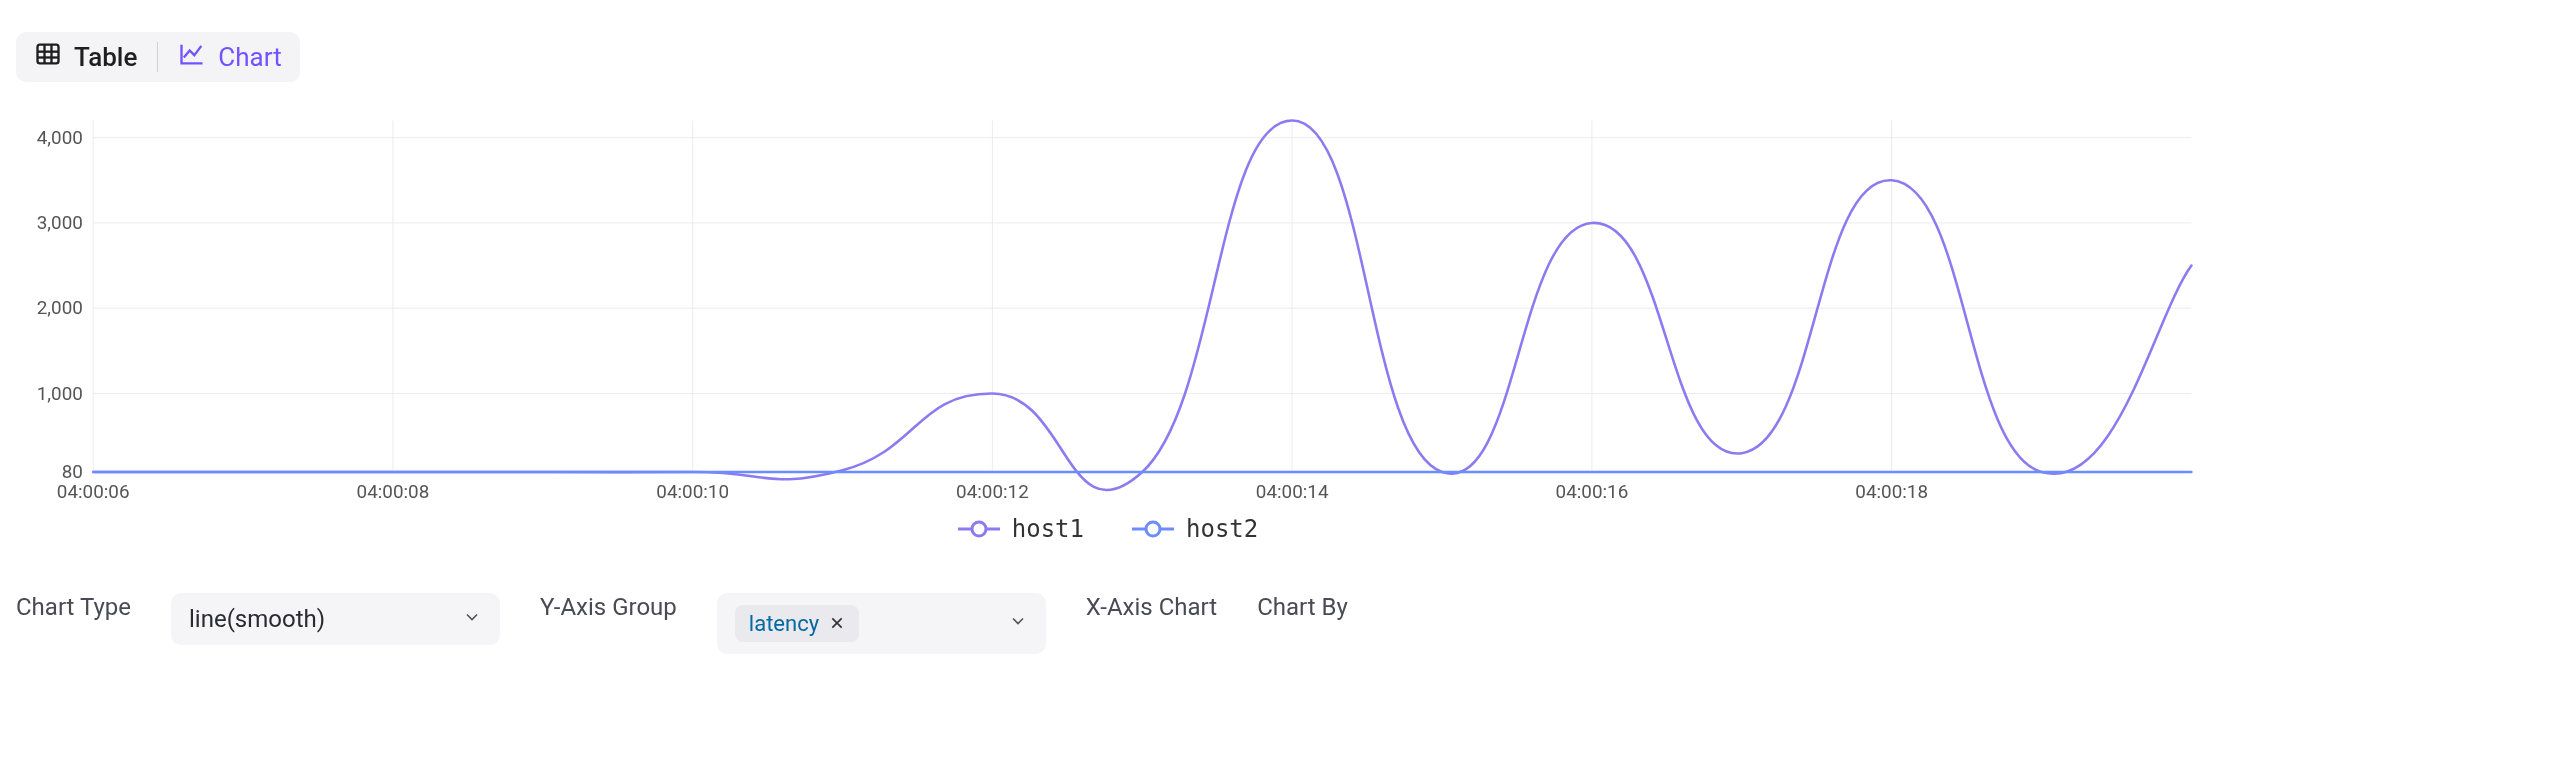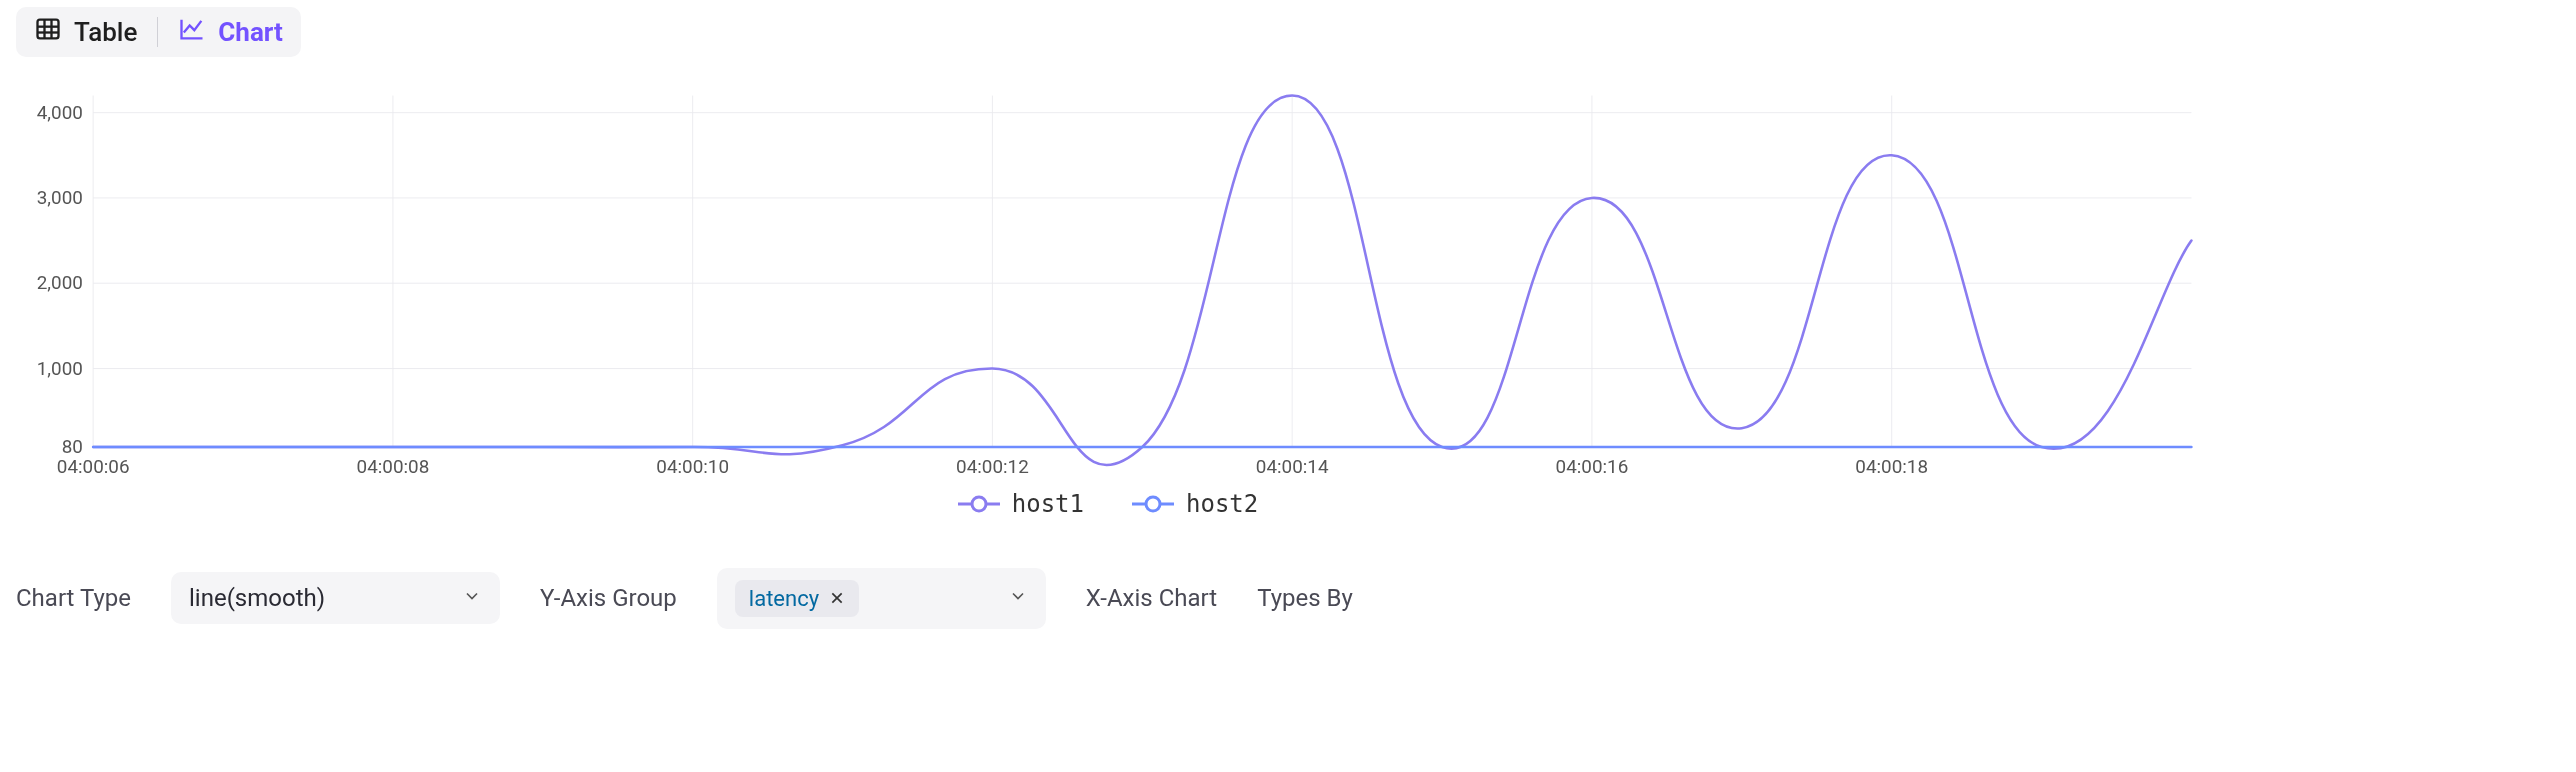--- a/index.html
+++ b/index.html
@@ -3,41 +3,41 @@
 <meta charset="utf-8">
 <style>
   * { box-sizing: border-box; }
   html, body {
     margin: 0; padding: 0;
     font-family: -apple-system, BlinkMacSystemFont, "Segoe UI", Roboto, "Helvetica Neue", Arial, sans-serif;
     background: #fff;
     color: #1f2328;
     width: 2576px;
   }
-  .root { width: 2216px; padding: 7px 16px 24px 16px; }
+  .root { width: 2216px; padding: 32px 16px 24px 16px; }
 
   
   .view-switch {
     display: inline-flex;
     align-items: center;
     background: #f4f4f6;
     border-radius: 10px;
     padding: 8px 18px;
     gap: 20px;
   }
   .view-item {
     display: inline-flex;
     align-items: center;
     gap: 12px;
     font-size: 26px;
     font-weight: 500;
     color: #1f1f1f;
     cursor: pointer;
   }
-  .view-item.active { color: #7352ff; font-weight: 700; }
+  .view-item.active { color: #7352ff; font-weight: 400; }
   .view-divider {
     width: 1px; height: 30px; background: #d0d0d6;
   }
   .view-item svg { width: 28px; height: 28px; stroke: currentColor; fill: none; stroke-width: 2; }
 
   
   .chart-wrap { position: relative; margin-top: 30px; }
   .chart-svg { display: block; width: 100%; }
 
   .axis-tick-text { font-size: 22px; fill: #555; }
@@ -50,21 +50,21 @@
     display: flex; justify-content: center; align-items: center;
     gap: 48px; font-size: 24px; color: #333;
     font-family: "Menlo","Consolas",monospace;
   }
   .legend-item { display: inline-flex; align-items: center; gap: 12px; cursor: pointer; }
   .legend-marker { display:inline-flex; align-items:center; }
   .legend-marker svg { display:block; }
 
   
   .controls {
-    display: flex; align-items: center; gap: 40px;
+    display: flex; align-items: flex-start; gap: 40px;
     margin-top: 50px; font-size: 24px; color: #4a4a55;
   }
   .ctrl-label { white-space: nowrap; }
   .select {
     display: inline-flex; align-items: center; justify-content: space-between;
     background: #f5f5f7; border-radius: 10px;
     padding: 12px 18px; min-width: 329px;
     color: #2a2a33; cursor: pointer;
   }
   .select .val { display: inline-flex; align-items: center; gap: 10px; }
@@ -183,17 +183,17 @@
               </svg></span>
         </span>
       </span>
       <span class="chev"><svg viewBox="0 0 24 24">
             <polyline points="6 9 12 15 18 9"></polyline>
           </svg></span>
     </div>
 
     <span class="ctrl-label">X-Axis Chart</span>
 
-    <span class="ctrl-label">Types By</span>
+    <span class="ctrl-label">Chart By</span>
   </div>
 
 </div>
 
 
 </body></html>

